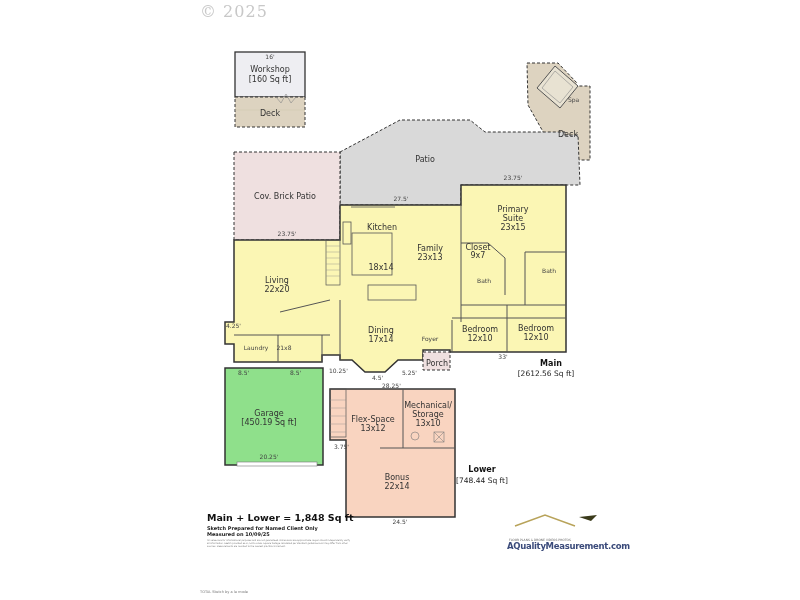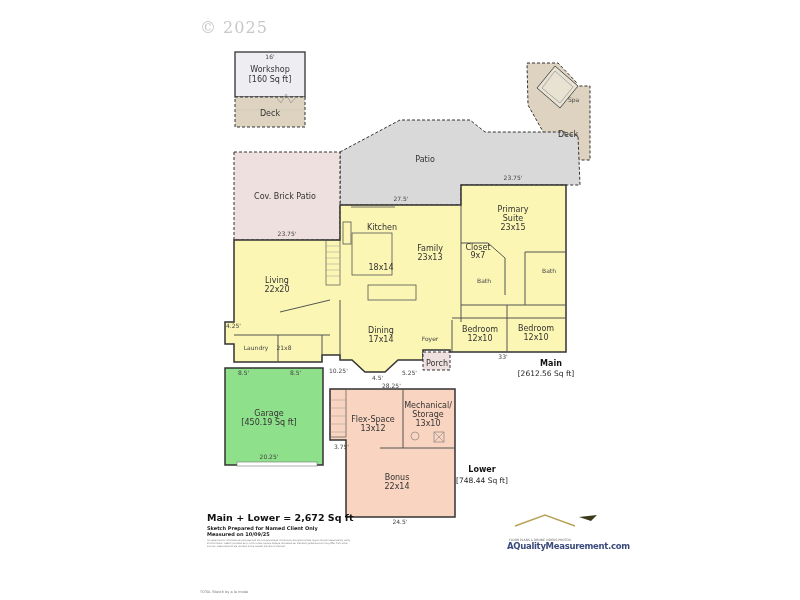--- a/index.html
+++ b/index.html
@@ -1,17 +1,17 @@
 <!DOCTYPE html>
 <html><head>
 <meta charset="utf-8">
 <style>
   html,body{margin:0;padding:0;background:#fff;}
   body{width:800px;height:600px;position:relative;overflow:hidden;font-family:"DejaVu Sans","Liberation Sans",sans-serif;}
-  .wm{position:absolute;left:200px;top:2px;font-size:16px;color:#c8c8c8;font-family:"DejaVu Serif",serif;letter-spacing:1px;margin-top:16px;}
+  .wm{position:absolute;left:200px;top:2px;font-size:16px;color:#c8c8c8;font-family:"DejaVu Serif",serif;letter-spacing:1px;}
   svg{position:absolute;left:0;top:0;}
   .lbl{font-family:"DejaVu Sans",sans-serif;fill:#333;}
   .dim{font-size:6px;fill:#444;}
   .rm{font-size:8px;}
   .total{position:absolute;left:207px;top:512px;font-size:9.5px;font-weight:bold;color:#111;}
   .prep{position:absolute;left:207px;top:525px;font-size:5px;font-weight:bold;color:#222;line-height:6px;}
   .fine{position:absolute;left:207px;top:539px;width:145px;font-size:2.2px;line-height:3px;color:#777;}
   .logo{position:absolute;left:507px;top:513px;width:95px;height:32px;}
   .logo-text{position:absolute;left:0;top:28px;font-size:8.5px;font-weight:bold;color:#3a4a7a;letter-spacing:-0.3px;}
   .logo-sub{position:absolute;left:2px;top:25px;font-size:3px;color:#666;}
@@ -151,21 +151,21 @@
     <text class="rm" x="397" y="489" text-anchor="middle">22x14</text>
     <text class="dim" x="334" y="449">3.75'</text>
     <text class="dim" x="400" y="524" text-anchor="middle">24.5'</text>
     <text x="551" y="366" text-anchor="middle" font-size="8" font-weight="bold" fill="#111">Main</text>
     <text x="546" y="376" text-anchor="middle" font-size="7.5" fill="#222">[2612.56 Sq ft]</text>
     <text x="482" y="472" text-anchor="middle" font-size="8" font-weight="bold" fill="#111">Lower</text>
     <text x="482" y="483" text-anchor="middle" font-size="7.5" fill="#222">[748.44 Sq ft]</text>
   </g>
 </svg>
 
-<div class="total">Main + Lower = 2,672 Sq ft</div>
+<div class="total">Main + Lower = 1,848 Sq ft</div>
 <div class="prep">
   <div>Sketch Prepared for Named Client Only</div>
   <div>Measured on 10/09/25</div>
 </div>
 <div class="fine">All values are for informational purposes and are not guaranteed. Dimensions are approximate. Buyer should independently verify all information. Sketch provided as-is; not to scale. Square footage calculated per standard guidelines and may differ from other sources. Measurements are rounded to the nearest practical increment.</div>
 
 <div class="logo">
   <svg width="95" height="14" style="position:absolute;left:0;top:0">
     <polyline points="8,13 38,2 68,13" fill="none" stroke="#b8a35a" stroke-width="1.5"></polyline>
     <polygon points="72,4 90,2 84,8" fill="#3a3a1a"></polygon>

